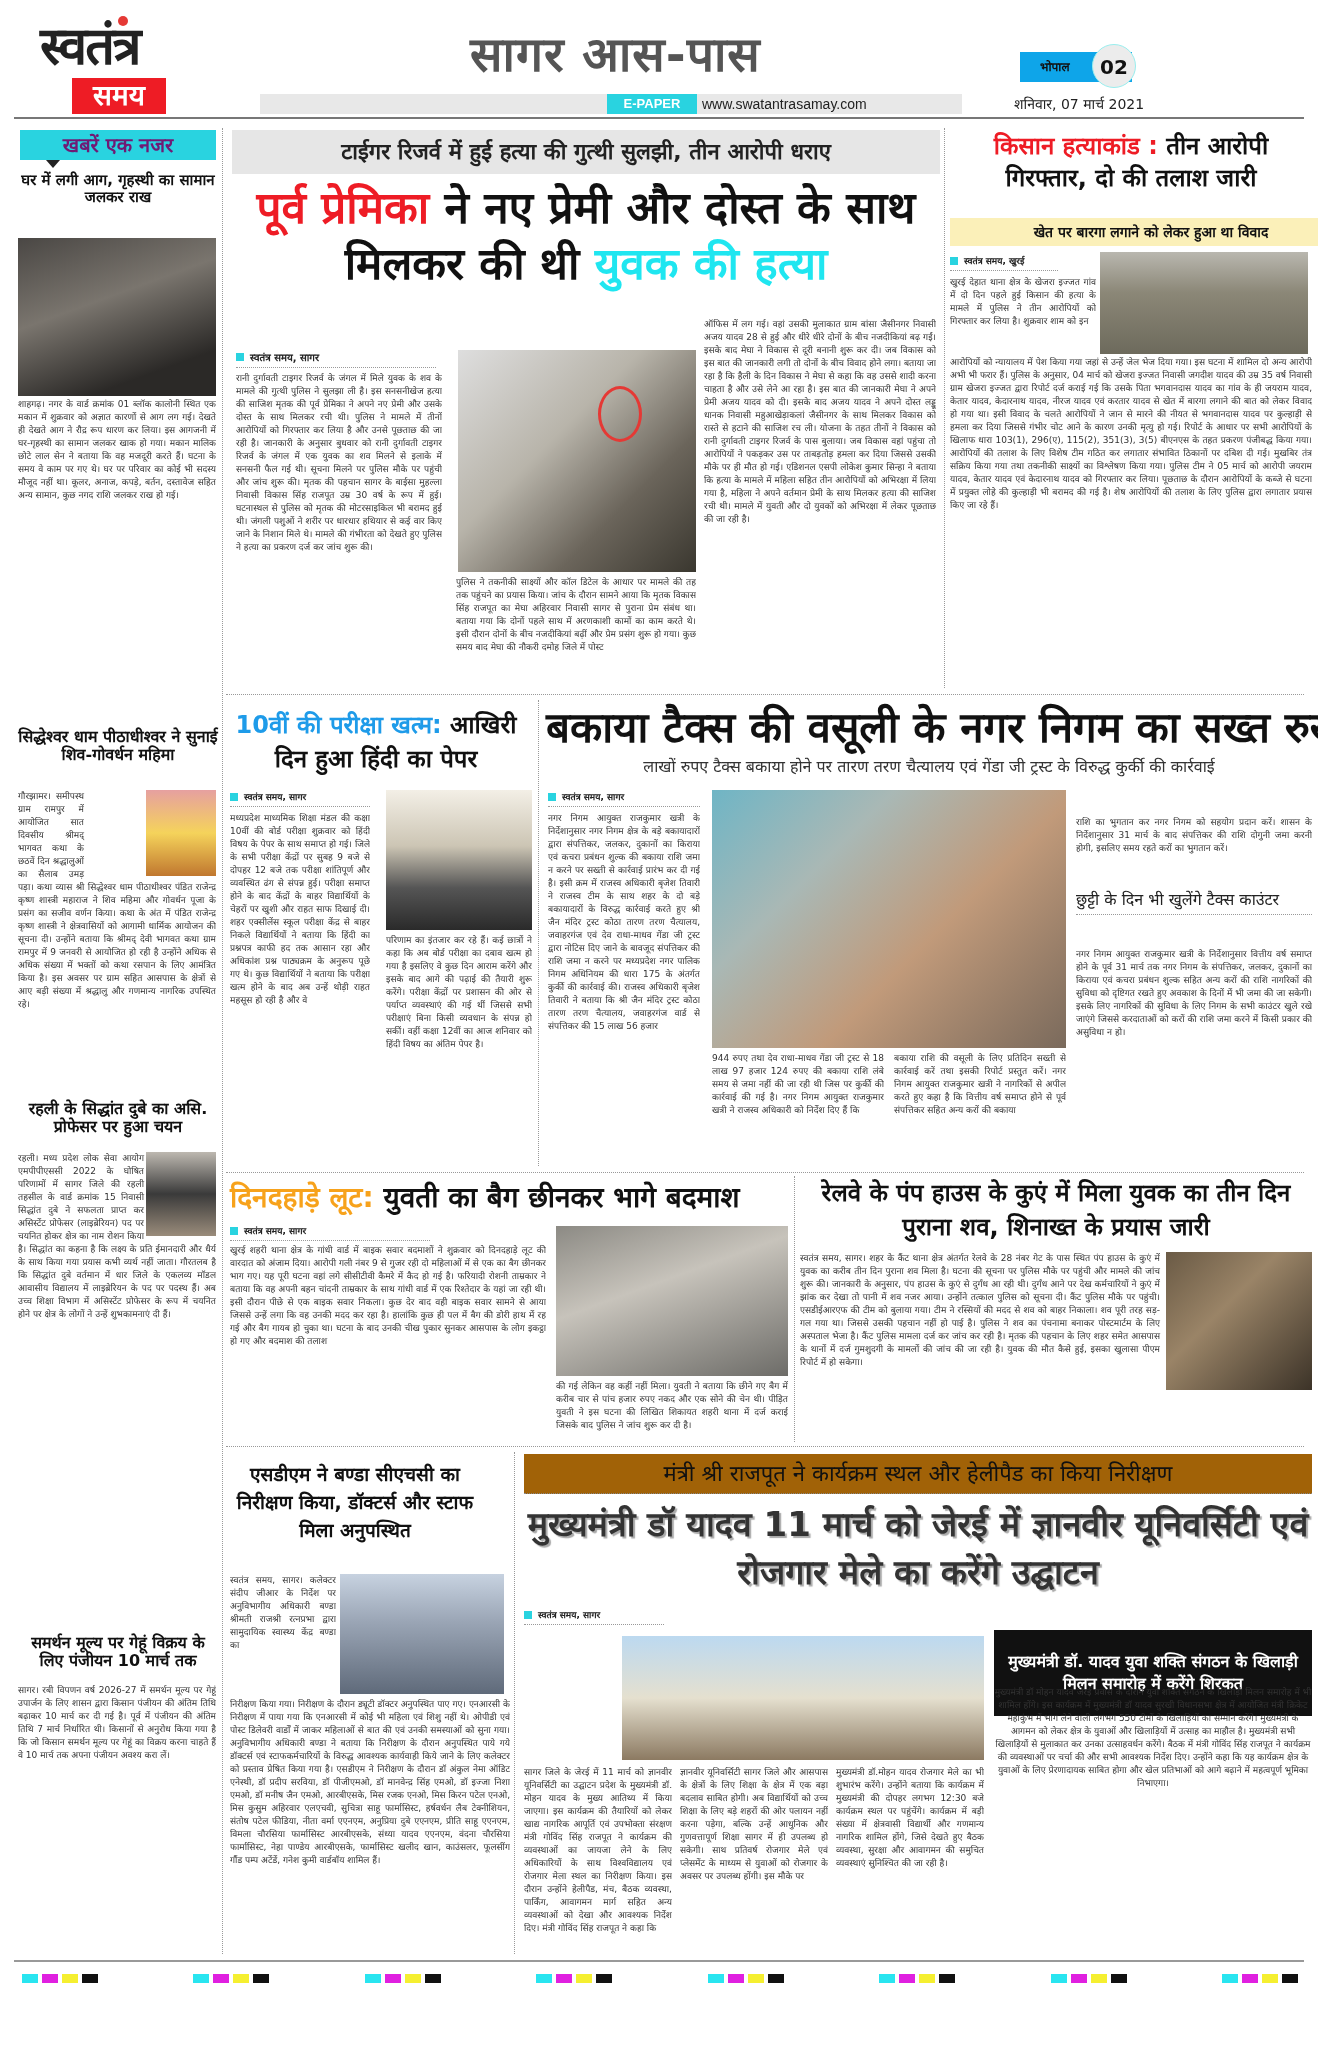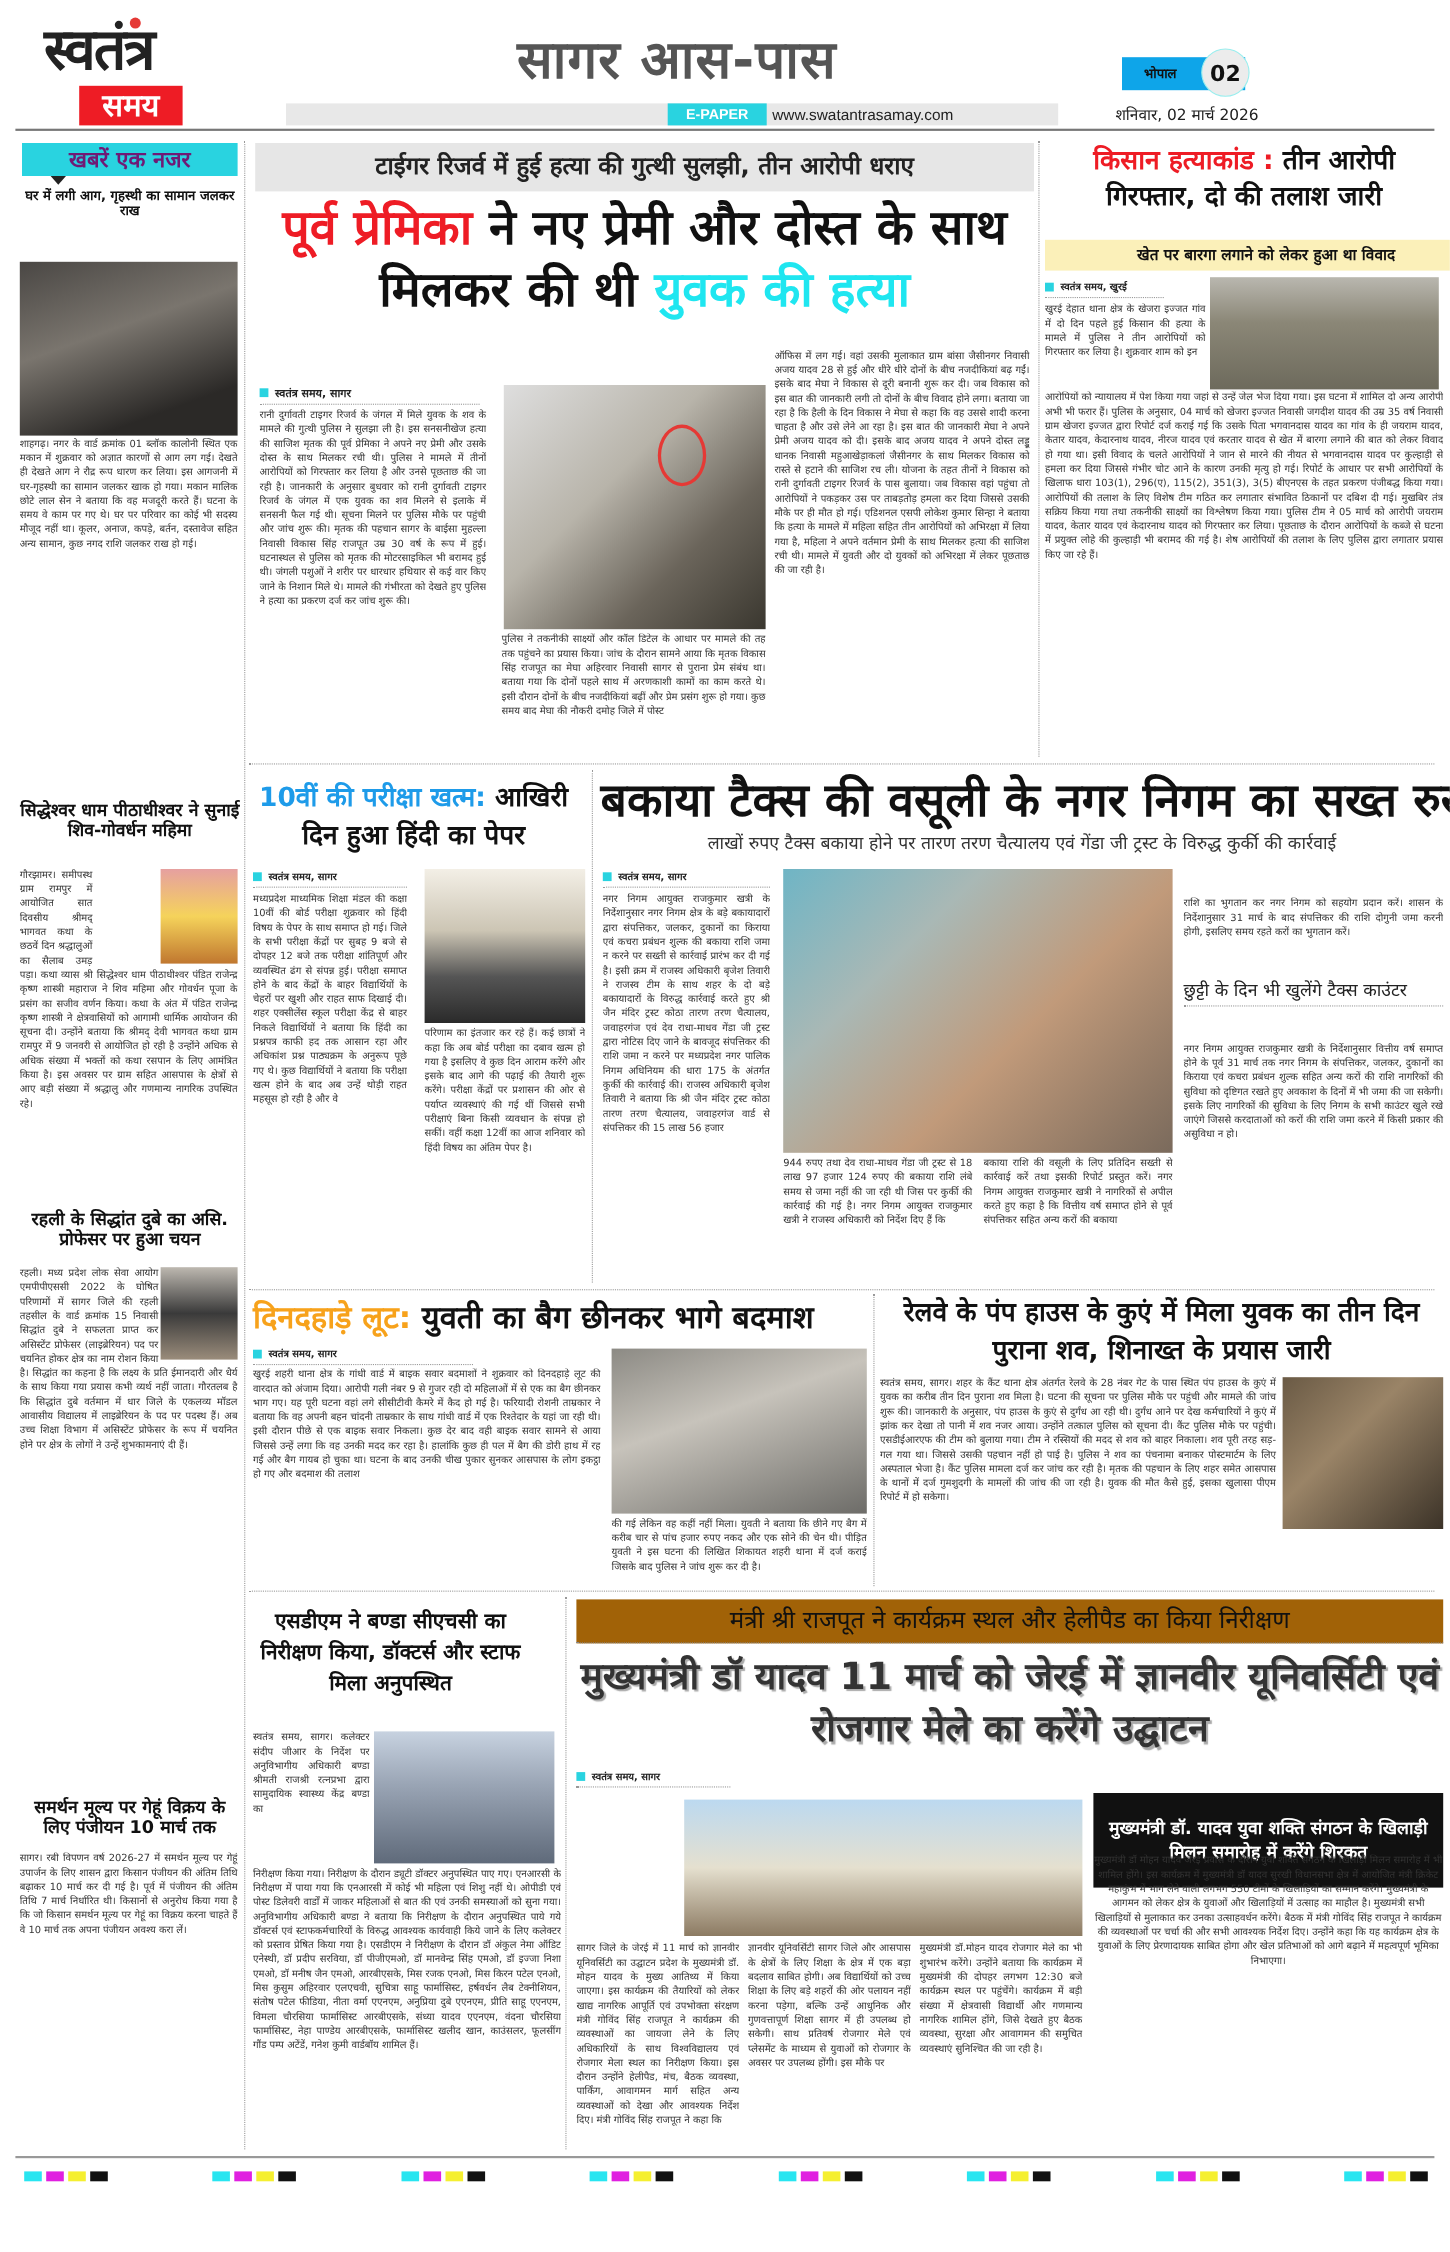--- a/index.html
+++ b/index.html
@@ -37,28 +37,28 @@
 <div>
   <div class="logo-dot"></div>
   <div class="logo-top">स्वतंत्र</div>
   <div class="logo-box">समय</div>
   <div class="section-title">सागर आस-पास</div>
   <div class="epaper-bar"></div>
   <div class="epaper-tag">E-PAPER</div>
   <div class="site-url">www.swatantrasamay.com</div>
   <div class="city-box">भोपाल</div>
   <div class="page-num">02</div>
-  <div class="date">शनिवार, 02 मार्च 2026</div>
+  <div class="date">शनिवार, 07 मार्च 2021</div>
   <div class="rule"></div>
 </div>
 
 <div>
   <div class="abs" style="left:20px;top:130px;width:196px;height:30px;background:#29d3e0;color:#701a75;font-weight:700;font-size:20px;text-align:center;line-height:30px">खबरें एक नजर</div>
   <div class="abs" style="left:46px;top:160px;width:0;height:0;border-left:7px solid transparent;border-right:7px solid transparent;border-top:8px solid #222"></div>
-  <div class="abs hl" style="left:18px;top:172px;width:200px;font-size:12px">घर में लगी आग, गृहस्थी का सामान जलकर राख</div>
+  <div class="abs hl" style="left:18px;top:172px;width:200px;font-size:15px">घर में लगी आग, गृहस्थी का सामान जलकर राख</div>
   <div class="abs photo" style="left:18px;top:238px;width:198px;height:158px;background:linear-gradient(160deg,#4a4744,#7a756e 40%,#2b2927 80%)"></div>
   <div class="abs txt" style="left:18px;top:398px;width:198px;height:296px">शाहगढ़। नगर के वार्ड क्रमांक 01 ब्लॉक कालोनी स्थित एक मकान में शुक्रवार को अज्ञात कारणों से आग लग गई। देखते ही देखते आग ने रौद्र रूप धारण कर लिया। इस आगजनी में घर-गृहस्थी का सामान जलकर खाक हो गया। मकान मालिक छोटे लाल सेन ने बताया कि वह मजदूरी करते हैं। घटना के समय वे काम पर गए थे। घर पर परिवार का कोई भी सदस्य मौजूद नहीं था। कूलर, अनाज, कपड़े, बर्तन, दस्तावेज सहित अन्य सामान, कुछ नगद राशि जलकर राख हो गई।</div>
 
   <div class="abs hl" style="left:18px;top:728px;width:200px;font-size:16px">सिद्धेश्वर धाम पीठाधीश्वर ने सुनाई शिव-गोवर्धन महिमा</div>
   <div class="abs photo" style="left:146px;top:790px;width:70px;height:86px;background:linear-gradient(180deg,#e6a0a0,#f5d35b 50%,#c0772f)"></div>
   <div class="abs txt" style="left:18px;top:790px;width:198px;height:298px;shape-outside:none"><span style="float:right;width:132px;height:88px"></span><span>गौरझामर। समीपस्थ ग्राम रामपुर में आयोजित सात दिवसीय श्रीमद् भागवत कथा के छठवें दिन श्रद्धालुओं का सैलाब उमड़ पड़ा। कथा व्यास श्री सिद्धेश्वर धाम पीठाधीश्वर पंडित राजेन्द्र कृष्ण शास्त्री महाराज ने शिव महिमा और गोवर्धन पूजा के प्रसंग का सजीव वर्णन किया। कथा के अंत में पंडित राजेन्द्र कृष्ण शास्त्री ने क्षेत्रवासियों को आगामी धार्मिक आयोजन की सूचना दी। उन्होंने बताया कि श्रीमद् देवी भागवत कथा ग्राम रामपुर में 9 जनवरी से आयोजित हो रही है उन्होंने अधिक से अधिक संख्या में भक्तों को कथा रसपान के लिए आमंत्रित किया है। इस अवसर पर ग्राम सहित आसपास के क्षेत्रों से आए बड़ी संख्या में श्रद्धालु और गणमान्य नागरिक उपस्थित रहे।</span></div>
 
   <div class="abs hl" style="left:18px;top:1100px;width:200px;font-size:16px">रहली के सिद्धांत दुबे का असि. प्रोफेसर पर हुआ चयन</div>
   <div class="abs photo" style="left:146px;top:1152px;width:70px;height:84px;background:linear-gradient(180deg,#bdb8b0,#3a3a3a 50%,#9a8c7b)"></div>
   <div class="abs txt" style="left:18px;top:1152px;width:198px;height:462px"><span style="float:right;width:72px;height:86px"></span><span>रहली। मध्य प्रदेश लोक सेवा आयोग एमपीपीएससी 2022 के घोषित परिणामों में सागर जिले की रहली तहसील के वार्ड क्रमांक 15 निवासी सिद्धांत दुबे ने सफलता प्राप्त कर असिस्टेंट प्रोफेसर (लाइब्रेरियन) पद पर चयनित होकर क्षेत्र का नाम रोशन किया है। सिद्धांत का कहना है कि लक्ष्य के प्रति ईमानदारी और धैर्य के साथ किया गया प्रयास कभी व्यर्थ नहीं जाता। गौरतलब है कि सिद्धांत दुबे वर्तमान में धार जिले के एकलव्य मॉडल आवासीय विद्यालय में लाइब्रेरियन के पद पर पदस्थ हैं। अब उच्च शिक्षा विभाग में असिस्टेंट प्रोफेसर के रूप में चयनित होने पर क्षेत्र के लोगों ने उन्हें शुभकामनाएं दी हैं।</span></div>

